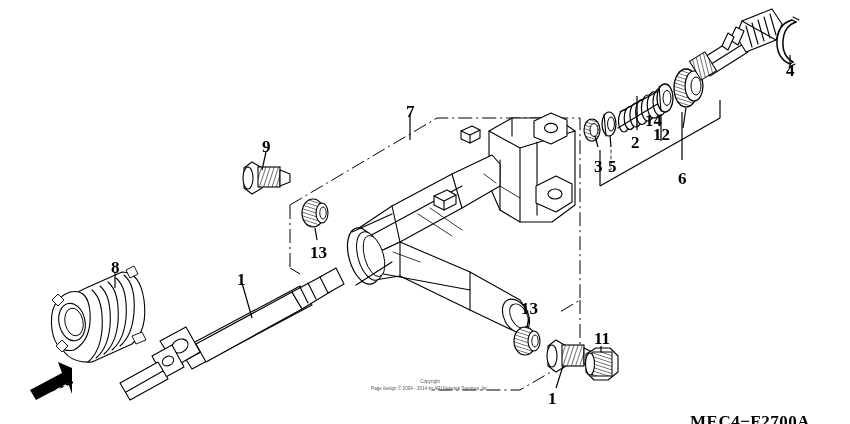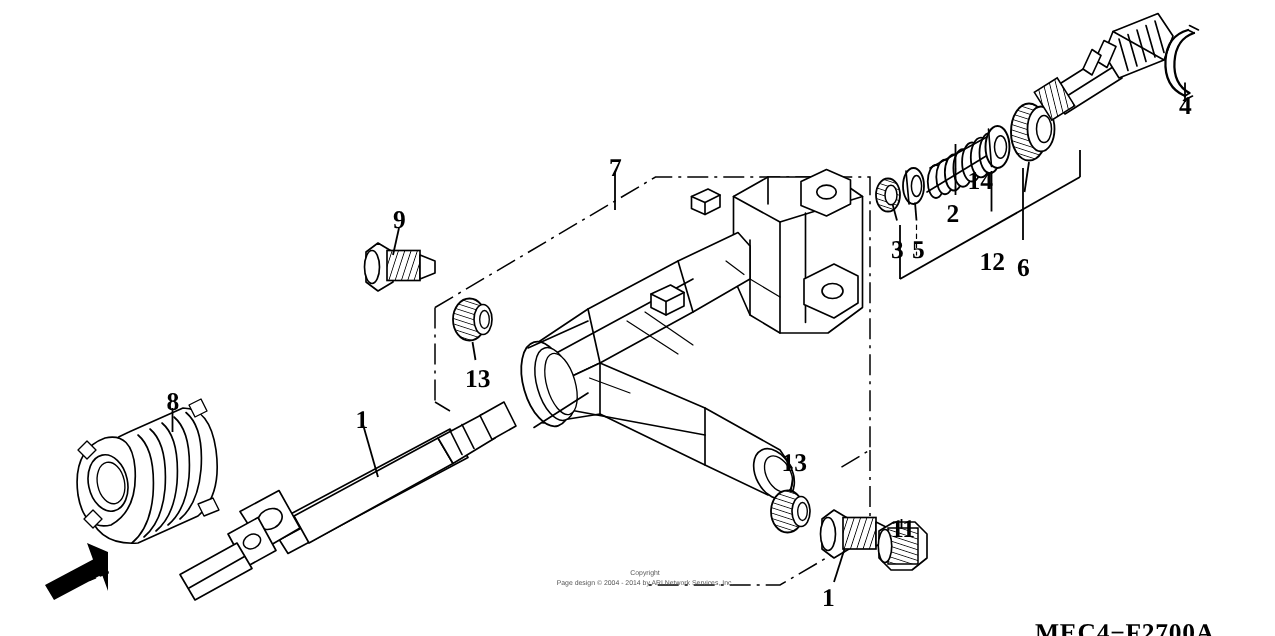--- a/index.html
+++ b/index.html
@@ -294,22 +294,22 @@
   <div class="callout" style="left:237px;top:271px;">1</div>
   <div class="callout" style="left:631px;top:134px;">2</div>
   <div class="callout" style="left:594px;top:158px;">3</div>
   <div class="callout" style="left:786px;top:62px;">4</div>
   <div class="callout" style="left:608px;top:158px;">5</div>
   <div class="callout" style="left:678px;top:170px;">6</div>
   <div class="callout" style="left:406px;top:103px;">7</div>
   <div class="callout" style="left:111px;top:259px;">8</div>
   <div class="callout" style="left:262px;top:138px;">9</div>
   <div class="callout" style="left:548px;top:390px;">1</div>
-  <div class="callout" style="left:594px;top:344px;">11</div>
-  <div class="callout" style="left:653px;top:126px;margin-top:40px;">12</div>
+  <div class="callout" style="left:594px;top:330px;">11</div>
+  <div class="callout" style="left:653px;top:126px;">12</div>
   <div class="callout" style="left:310px;top:244px;">13</div>
   <div class="callout" style="left:521px;top:300px;">13</div>
   <div class="callout" style="left:645px;top:112px;">14</div>
 
   <div class="frlabel" style="left:52px;top:378px;">FR.</div>
 
   <div class="partno" style="left:690px;top:383px;margin-top:29px;">MEC4−F2700A</div>
 
   <div class="copy" style="left:340px;top:379px;width:180px;">Copyright</div>
   <div class="copy" style="left:330px;top:386px;width:200px;">Page design © 2004 - 2014 by ARI Network Services, Inc.</div>

